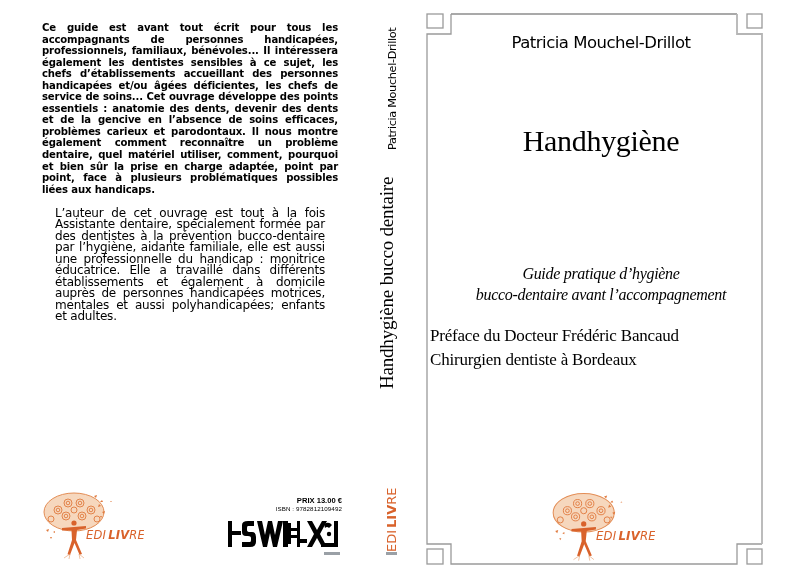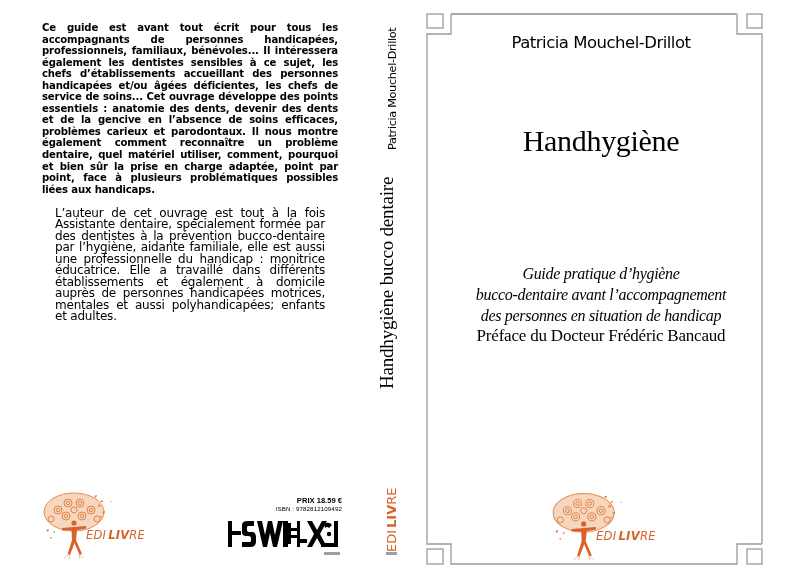--- a/index.html
+++ b/index.html
@@ -54,21 +54,21 @@
   }
   .front-title {
     position: absolute; left: 10px; top: 124px; width: 342px; text-align: center;
     font-family: "Liberation Serif", serif; font-size: 30px; line-height: 33px; letter-spacing: -0.3px;
   }
   .front-subtitle {
     position: absolute; left: 10px; top: 217px; width: 342px; text-align: center;
     font-family: "Liberation Serif", serif; font-style: italic; font-size: 16px; line-height: 21px; letter-spacing: -0.3px; margin-top: 46px;
   }
   .front-preface {
-    position: absolute; left: 10px; top: 324px; width: 342px; text-align: center;
+    position: absolute; left: 10px; top: 324px; width: 342px; 
     font-family: "Liberation Serif", serif; font-size: 17px; line-height: 24px; letter-spacing: -0.2px;
   }
   .front-logo { left: 125px; top: 490px; width: 110px; height: 72px; }
 </style>
 </head>
 <body>
 
 <div class="back-cover">
   <p class="back-para1" style="margin:0">Ce guide est avant tout écrit pour tous les accompagnants de personnes handicapées, professionnels, familiaux, bénévoles... Il intéressera également les dentistes sensibles à ce sujet, les chefs d’établissements accueillant des personnes handicapées et/ou âgées déficientes, les chefs de service de soins... Cet ouvrage développe des points essentiels : anatomie des dents, devenir des dents et de la gencive en l’absence de soins efficaces, problèmes carieux et parodontaux. Il nous montre également comment reconnaître un problème dentaire, quel matériel utiliser, comment, pourquoi et bien sûr la prise en charge adaptée, point par point, face à plusieurs problématiques possibles liées aux handicaps.</p>
   <p class="back-para2" style="margin:0">L’auteur de cet ouvrage est tout à la fois Assistante dentaire, spécialement formée par des dentistes à la prévention bucco-dentaire par l’hygiène, aidante familiale, elle est aussi une professionnelle du handicap : monitrice éducatrice. Elle a travaillé dans différents établissements et également à domicile auprès de personnes handicapées motrices, mentales et aussi polyhandicapées; enfants et adultes.</p>
@@ -116,21 +116,21 @@
           <path d="M14 47 l2 0 l-1 2 z"></path>
       </g>
 
       <text x="50" y="49" font-family="DejaVu Sans, sans-serif" font-size="11.5" fill="#d9622b" letter-spacing="0.2">
         <tspan font-weight="normal">EDI</tspan><tspan dx="2" font-weight="bold">LIV</tspan><tspan font-weight="normal">RE</tspan>
       </text>
     </svg>
   </div>
 
   <div class="price-block">
-    <div class="price">PRIX 18.59 €</div>
+    <div class="price">PRIX 13.00 €</div>
     <div class="isbn">ISBN : 9782812109492</div>
   </div>
 
   <div class="barcode">
     <svg width="110" height="26" viewBox="0 0 110 26">
       <g fill="#000">
         <rect x="0" y="0" width="4" height="26"></rect>
         <rect x="4" y="10" width="9" height="4"></rect>
         <path d="M14 4 Q14 0 20 0 L26 0 L26 5 L20 5 Q19 5 19 7 L19 9 Q19 11 22 11 L24 11 Q28 11 28 16 L28 21 Q28 26 22 26 L14 26 L14 21 L22 21 Q23 21 23 19 L23 17 Q23 15 20 15 L18 15 Q14 15 14 11 Z"></path>
         <path d="M29 0 L34 0 L37 14 L40 0 L44 0 L47 14 L50 0 L55 0 L49 26 L45 26 L42 12 L39 26 L35 26 Z"></path>
@@ -181,25 +181,25 @@
 
   <div class="front-author">Patricia Mouchel-Drillot</div>
 
   <div class="front-title">
     <div>Handhygiène</div>
   </div>
 
   <div class="front-subtitle">
     <div>Guide pratique d’hygiène</div>
     <div>bucco-dentaire avant l’accompagnement</div>
-    <div>des personnes en situation de handicap</div>
   </div>
 
   <div class="front-preface">
     <div>Préface du Docteur Frédéric Bancaud</div>
+    <div>Chirurgien dentiste à Bordeaux</div>
   </div>
 
   <div class="logo front-logo">
     <svg width="110" height="72" viewBox="0 0 108 70">
       <ellipse cx="38" cy="22" rx="30" ry="19" fill="#f6d7bd" stroke="#e38d55" stroke-width="1"></ellipse>
       <g fill="none" stroke="#e07a3e" stroke-width="0.9">
         <circle cx="22" cy="20" r="4"></circle>
           <circle cx="22" cy="20" r="1.8"></circle>
         <circle cx="32" cy="13" r="4"></circle>
           <circle cx="32" cy="13" r="1.8"></circle>

